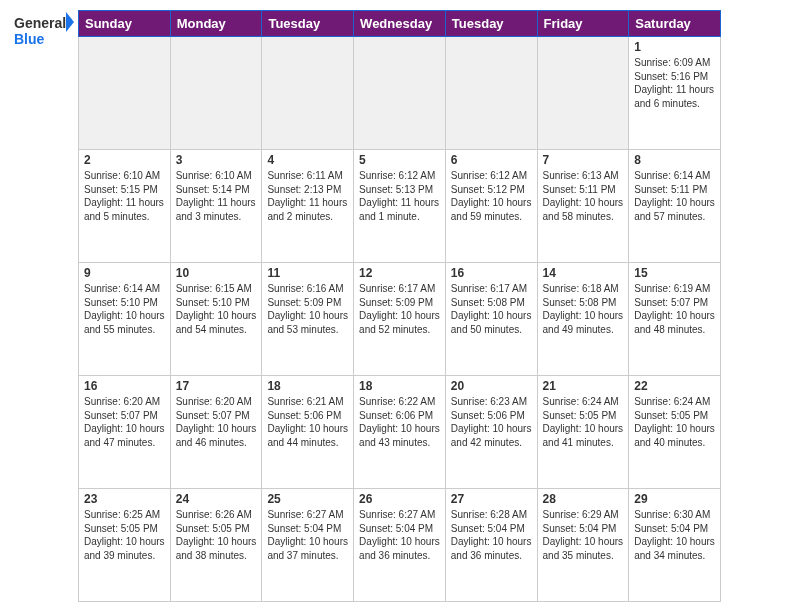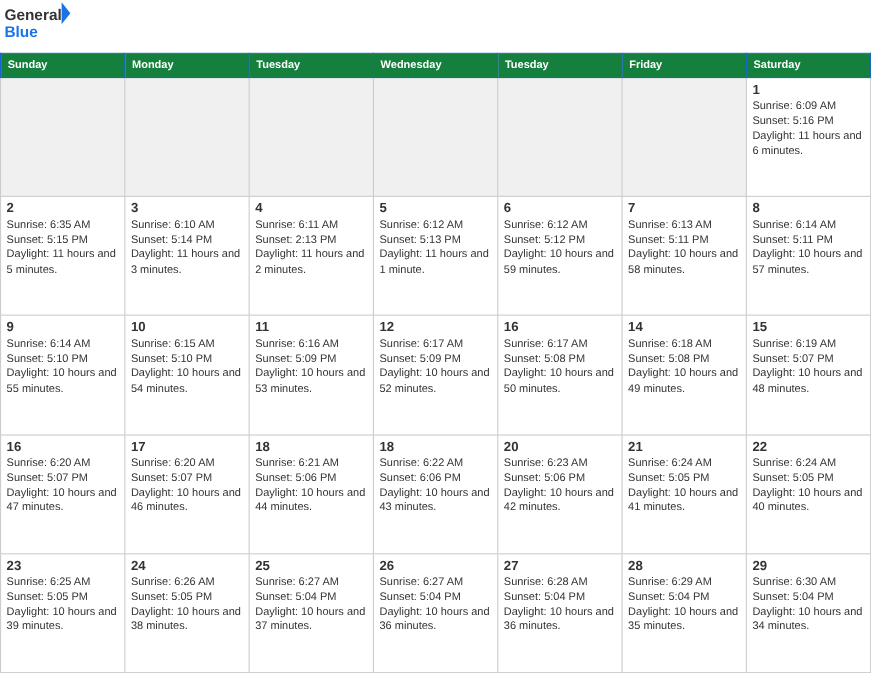--- a/index.html
+++ b/index.html
@@ -5,24 +5,25 @@
     * { margin: 0; padding: 0; box-sizing: border-box; }
     body {
       width: 792px;
       height: 612px;
       font-family: Arial, sans-serif;
       background: #fff;
       overflow: hidden;
     }
 
     .page {
-      width: 792px;
+      width: 731px;
       height: 612px;
       display: flex;
-      flex-direction: column;
+      flex-direction: row;
+      padding: 10px;
     }
 
     .header {
       display: flex;
       justify-content: space-between;
       align-items: flex-start;
       margin-bottom: 6px;
       padding: 0 4px;
     }
 
@@ -49,25 +50,25 @@
 
     .calendar {
       flex: 1;
       border: 1px solid #ccc;
       border-collapse: collapse;
       width: 100%;
       table-layout: fixed;
     }
 
     .calendar th {
-      background-color: #15803d;
+      background-color: #701a75;
       color: white;
       text-align: left;
       padding: 5px 6px;
-      font-size: 10px;
+      font-size: 13px;
       font-weight: bold;
       border: 1px solid #1a63d0;
     }
 
     .calendar td {
       border: 1px solid #ccc;
       vertical-align: top;
       padding: 3px 5px;
       font-size: 10px;
       color: #333;
@@ -132,21 +133,21 @@
           <td>
             <span class="day-number">1</span>
             <div class="day-info">Sunrise: 6:09 AM
 Sunset: 5:16 PM
 Daylight: 11 hours and 6 minutes.</div>
           </td>
         </tr>
         <tr>
           <td>
             <span class="day-number">2</span>
-            <div class="day-info">Sunrise: 6:35 AM
+            <div class="day-info">Sunrise: 6:10 AM
 Sunset: 5:15 PM
 Daylight: 11 hours and 5 minutes.</div>
           </td>
           <td>
             <span class="day-number">3</span>
             <div class="day-info">Sunrise: 6:10 AM
 Sunset: 5:14 PM
 Daylight: 11 hours and 3 minutes.</div>
           </td>
           <td>

